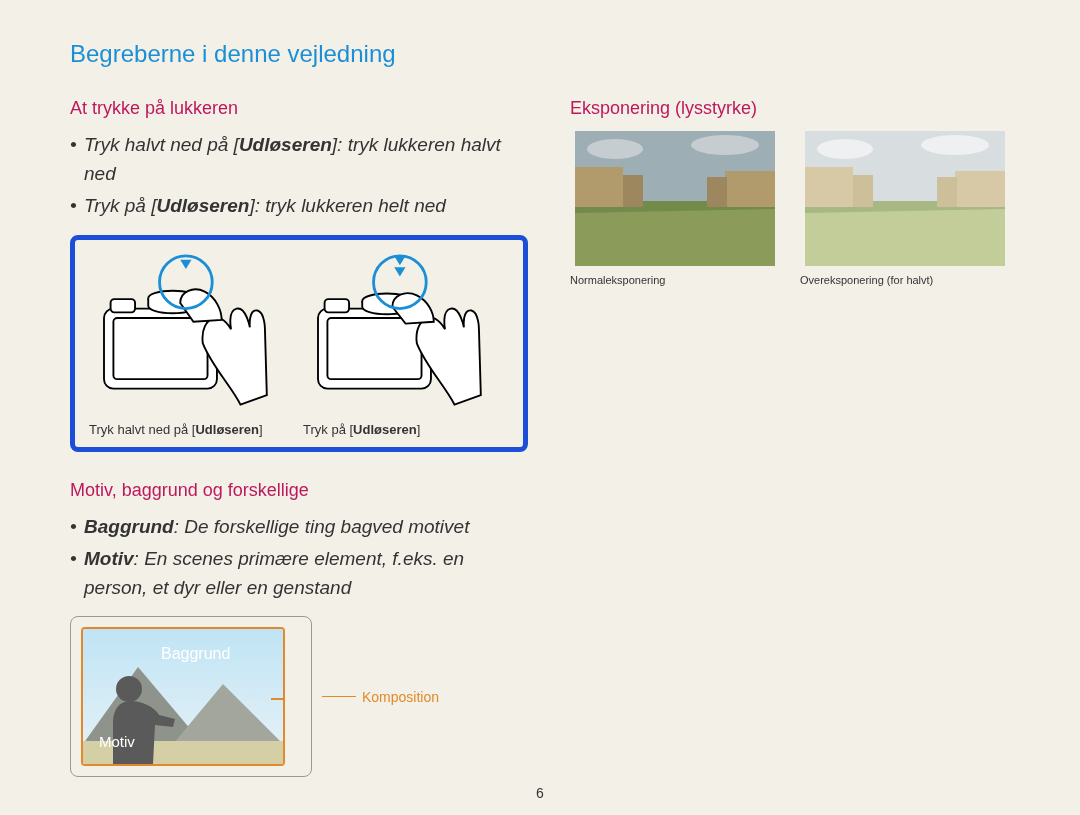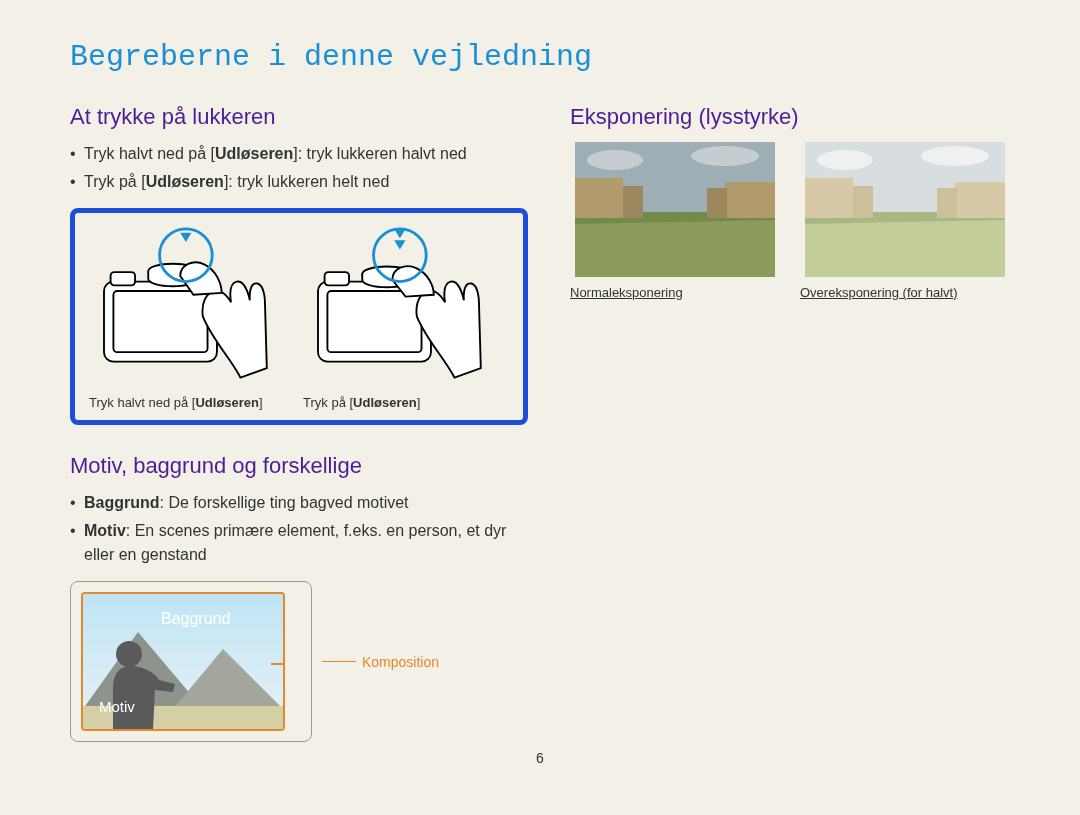--- a/index.html
+++ b/index.html
@@ -9,45 +9,45 @@
     height: 815px;
     background: #f3f0e8;
     font-family: Arial, Helvetica, sans-serif;
     color: #333;
   }
   .page {
     padding: 40px 70px 20px 70px;
   }
   .title {
     color: #1b8fd6;
-    font-size: 30px;
+    font-size: 24px;
     font-weight: 400;
     margin-bottom: 30px;
-    font-family: Liberation Mono, monospace;
   }
   .cols {
     display: flex;
     gap: 60px;
   }
   .col {
     flex: 1;
     min-width: 0;
   }
   .subhead {
-    font-size: 22px;
+    font-size: 18px;
     font-weight: 400;
-    color: #4c1d95;
+    color: #be185d;
     margin: 0 0 12px 0;
   }
   ul.bul {
     list-style: none;
     padding: 0;
     margin: 0 0 14px 0;
-    font-size: 16px;
+    font-size: 19px;
     line-height: 1.5;
+    font-style: italic;
   }
   ul.bul > li {
     position: relative;
     padding-left: 14px;
     margin-bottom: 4px;
   }
   ul.bul > li::before {
     content: "•";
     position: absolute;
     left: 0;
@@ -74,21 +74,21 @@
     padding: 10px;
     width: 220px;
   }
   .comp-svg { display: block; width: 200px; height: 135px; border: 2px solid #e28a2b; border-radius: 4px; }
   .comp-side { display: flex; align-items: center; gap: 6px; color: #e28a2b; font-size: 14px; }
   .comp-side .line { width: 34px; height: 1px; background: #e28a2b; }
   .para { font-size: 14px; line-height: 1.55; margin: 0 0 18px 0; }
   .expo-row { display: flex; gap: 20px; }
   .expo-item { flex: 1; }
   .expo-img { width: 100%; height: 135px; display: block; }
-  .expo-cap { font-size: 13px; margin-top: 8px; text-decoration: underline; }
+  .expo-cap { font-size: 11px; margin-top: 8px; }
   .pgnum { text-align: center; font-size: 14px; margin-top: 8px; }
 </style>
 </head>
 <body>
 
 <div class="page">
   <div class="title">Begreberne i denne vejledning</div>
 
   <div class="cols">
 

